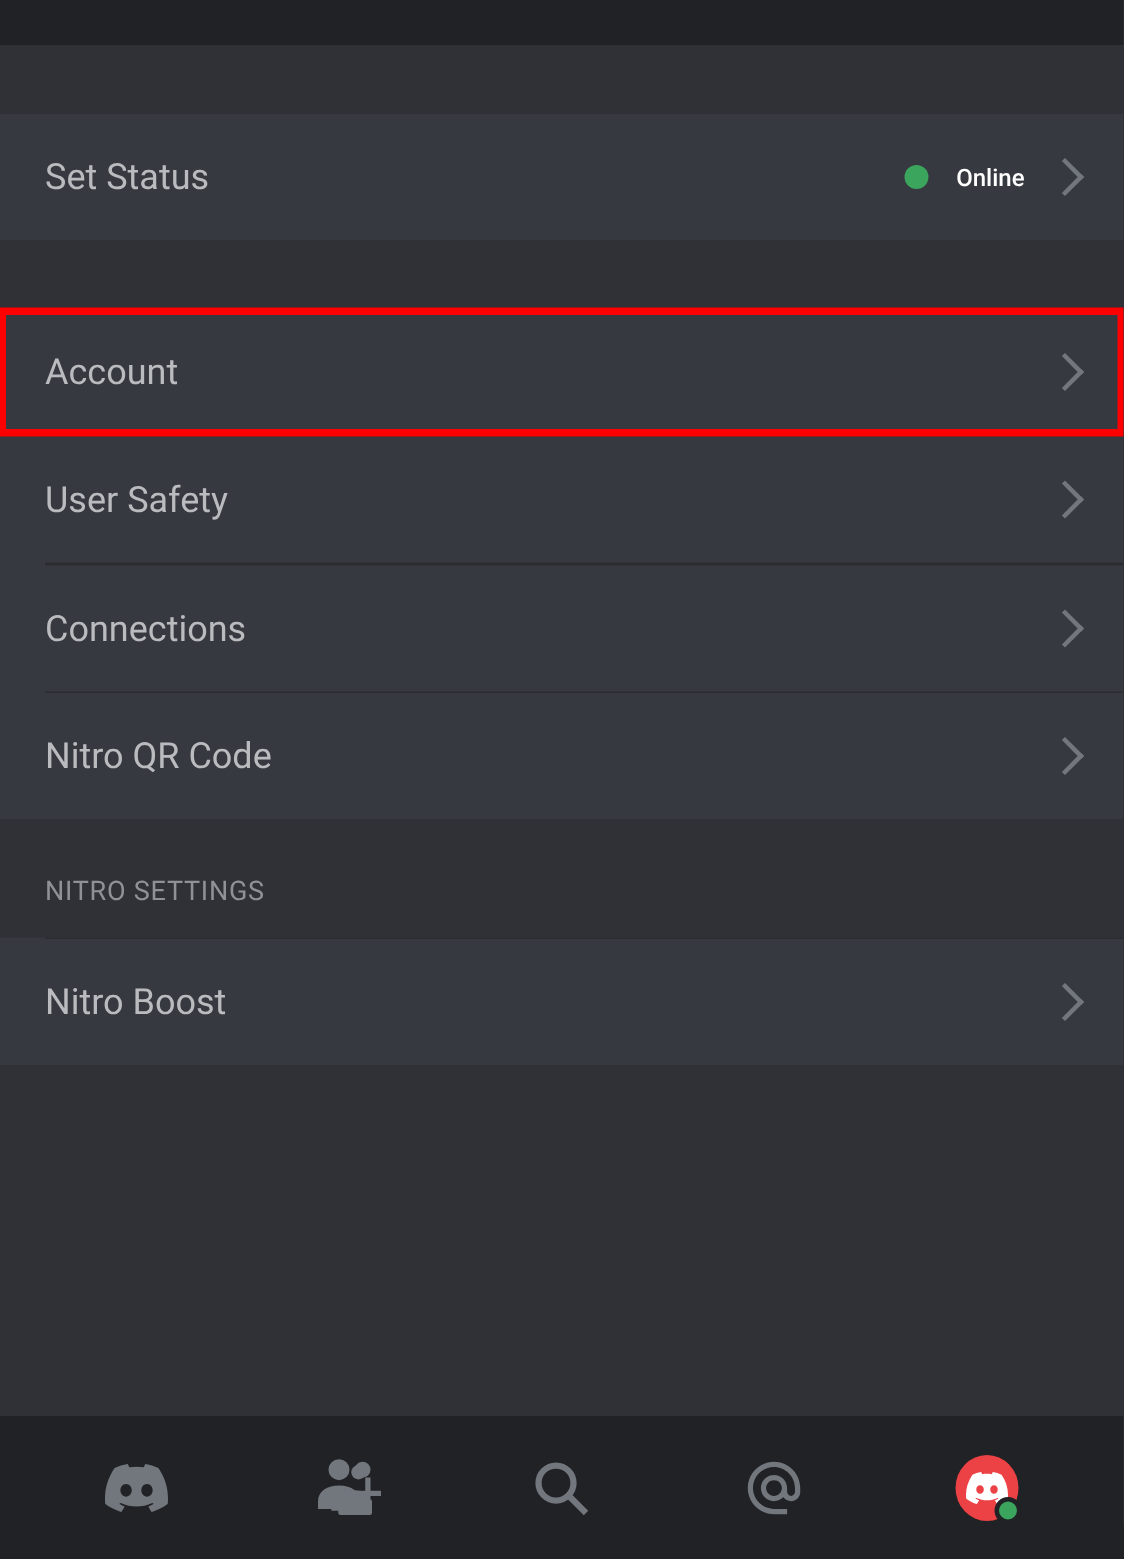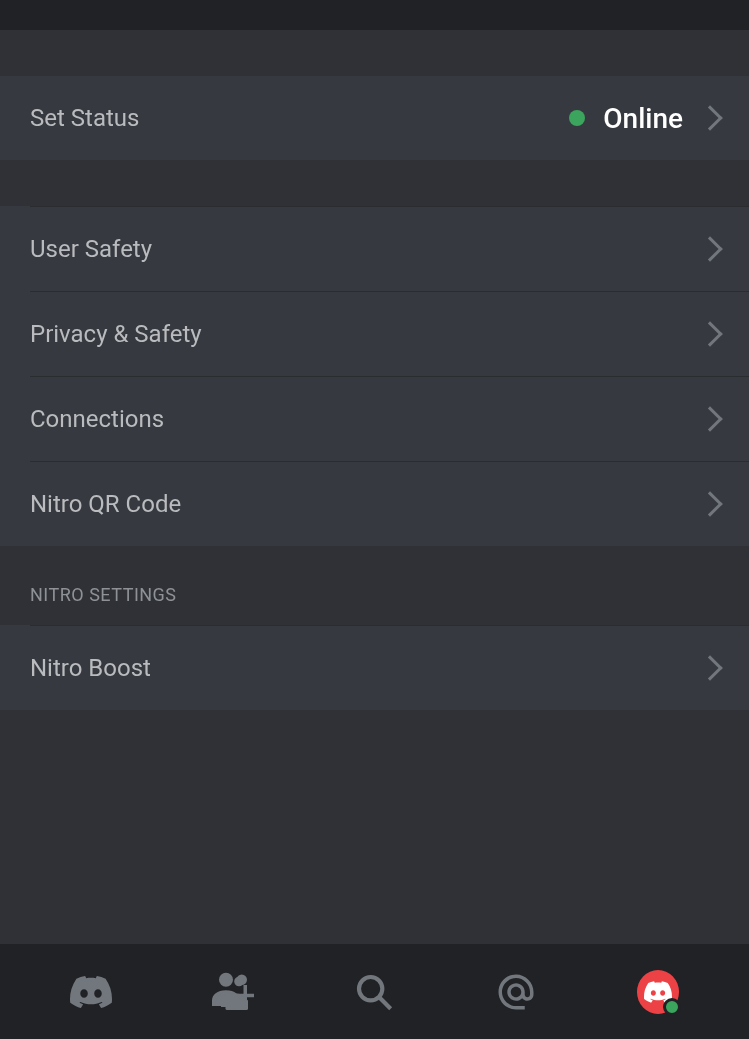--- a/index.html
+++ b/index.html
@@ -50,21 +50,21 @@
       align-items: center;
       gap: 18px;
     }
     .status-dot {
       width: 16px;
       height: 16px;
       border-radius: 50%;
       background-color: #3ba55d;
     }
     .status-text {
-      font-size: 28px;
+      font-size: 16px;
       color: #ffffff;
       font-weight: 500;
     }
     .chevron {
       width: 18px;
       height: 18px;
       border-right: 3px solid #72767d;
       border-bottom: 3px solid #72767d;
       transform: rotate(-45deg);
     }
@@ -160,34 +160,35 @@
       <span class="status-dot"></span>
       <span class="status-text">Online</span>
       <span class="chevron"></span>
     </div>
   </div>
 </div>
 
 <div class="spacer"></div>
 
 <div class="section-group">
+  <div class="settings-item" style="position:relative;">
+    <div class="highlight-box" style="left:-1px; right:-1px; top:-1px; bottom:-1px;"></div>
+    <span class="item-label">Account</span>
+    <div class="item-right">
+      <span class="chevron"></span>
+    </div>
+  </div>
   <div class="inner-divider"></div>
   <div class="settings-item">
     <span class="item-label">User Safety</span>
     <div class="item-right">
       <span class="chevron"></span>
     </div>
   </div>
   <div class="inner-divider"></div>
-  <div class="settings-item">
-    <span class="item-label">Privacy &amp; Safety</span>
-    <div class="item-right">
-      <span class="chevron"></span>
-    </div>
-  </div>
   <div class="inner-divider"></div>
   <div class="settings-item">
     <span class="item-label">Connections</span>
     <div class="item-right">
       <span class="chevron"></span>
     </div>
   </div>
   <div class="inner-divider"></div>
   <div class="settings-item">
     <span class="item-label">Nitro QR Code</span>

